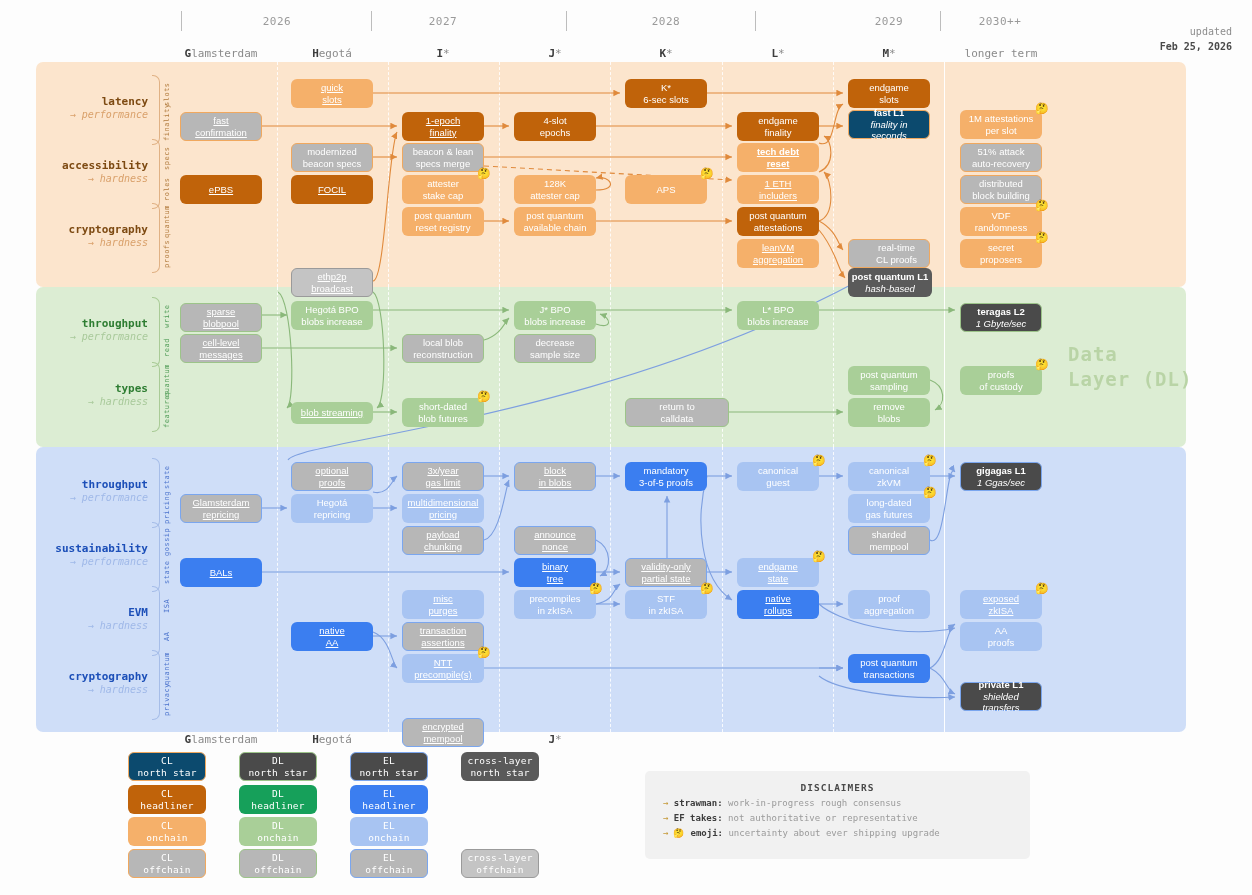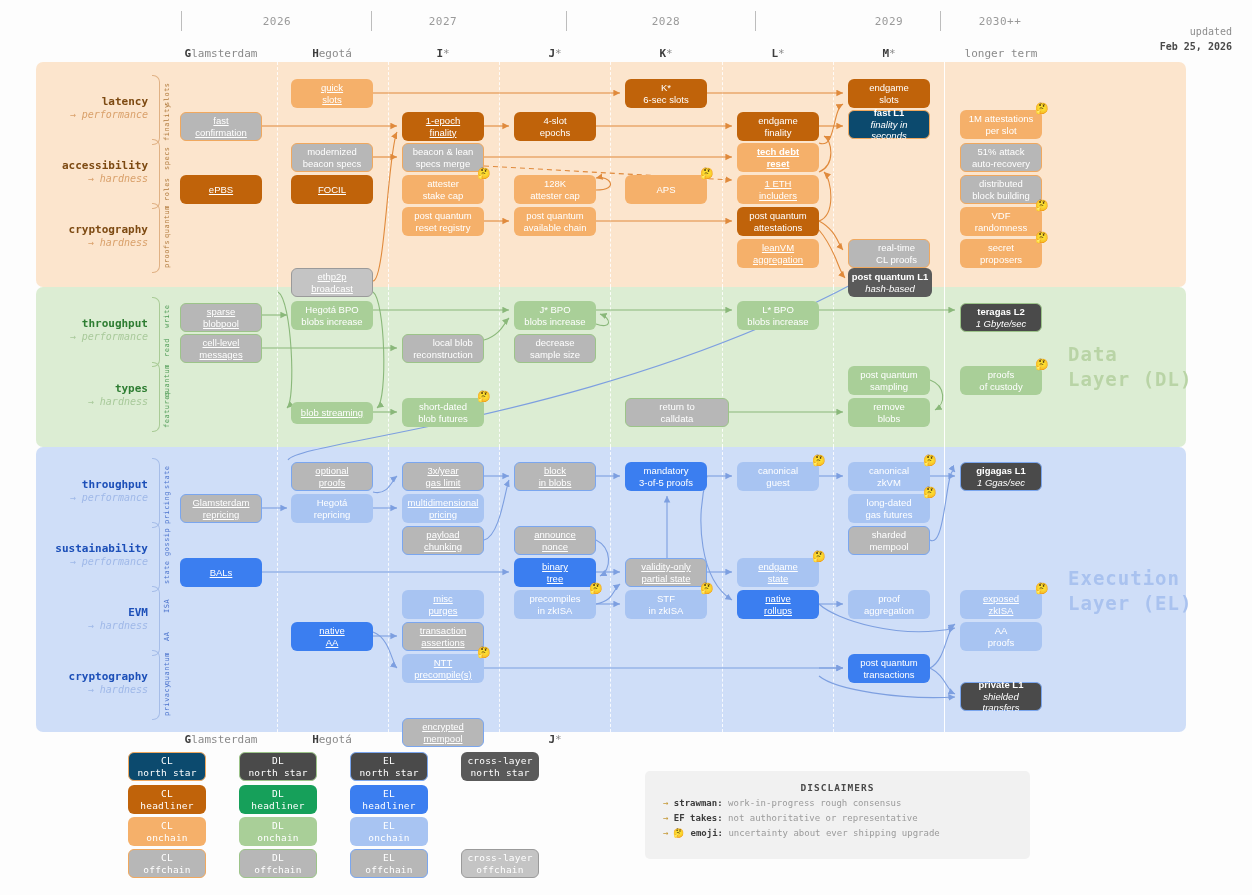--- a/index.html
+++ b/index.html
@@ -332,24 +332,20 @@
       </div>
       <div class="brace brace-el" style="left: 152px; top: 650px; height: 70px;"></div>
       <div class="sublab sl-el" style="left: 163px; top: 654px; height: 31px;">quantum</div>
       <div class="sublab sl-el" style="left: 163px; top: 685px; height: 31px;">privacy</div>
     </div>
 
   <div class="band-title" id="title-dl">
       <div>Data</div>
       <div>Layer (DL)</div>
     </div>
-  <div class="band-title" id="title-el">
-      <div>Execution</div>
-      <div>Layer (EL)</div>
-    </div>
 
   <div id="nodes">
       <div class="node cl-on" style="left: 291px; top: 79px; width: 82px; height: 29px;">
         <div><span class="ul">quick</span><br><span class="ul">slots</span></div>
       </div>
       <div class="node cl-head" style="left: 625px; top: 79px; width: 82px; height: 29px;">
         <div><span class="">K*</span><br><span class="">6-sec slots</span></div>
       </div>
       <div class="node cl-head" style="left: 848px; top: 79px; width: 82px; height: 29px;">
         <div><span class="">endgame</span><br><span class="">slots</span></div>
@@ -448,21 +444,21 @@
       </div>
       <div class="node dl-on" style="left: 737px; top: 301px; width: 82px; height: 29px;">
         <div><span class="">L* BPO</span><br><span class="">blobs increase</span></div>
       </div>
       <div class="node dl-ns" style="left: 960px; top: 303px; width: 82px; height: 29px;">
         <div><span class="bd">teragas L2</span><br><span class="it">1 Gbyte/sec</span></div>
       </div>
       <div class="node dl-off" style="left: 180px; top: 334px; width: 82px; height: 29px;">
         <div><span class="ul">cell-level</span><br><span class="ul">messages</span></div>
       </div>
-      <div class="node dl-off" style="left: 402px; top: 334px; width: 82px; height: 29px; text-align: right;">
+      <div class="node dl-off" style="left: 402px; top: 334px; width: 82px; height: 29px;">
         <div><span class="">local blob</span><br><span class="">reconstruction</span></div>
       </div>
       <div class="node dl-off" style="left: 514px; top: 334px; width: 82px; height: 29px;">
         <div><span class="">decrease</span><br><span class="">sample size</span></div>
       </div>
       <div class="node dl-on" style="left: 848px; top: 366px; width: 82px; height: 29px;">
         <div><span class="">post quantum</span><br><span class="">sampling</span></div>
       </div>
       <div class="node dl-on" style="left: 960px; top: 366px; width: 82px; height: 29px;">
         <div><span class="">proofs</span><br><span class="">of custody</span></div>

